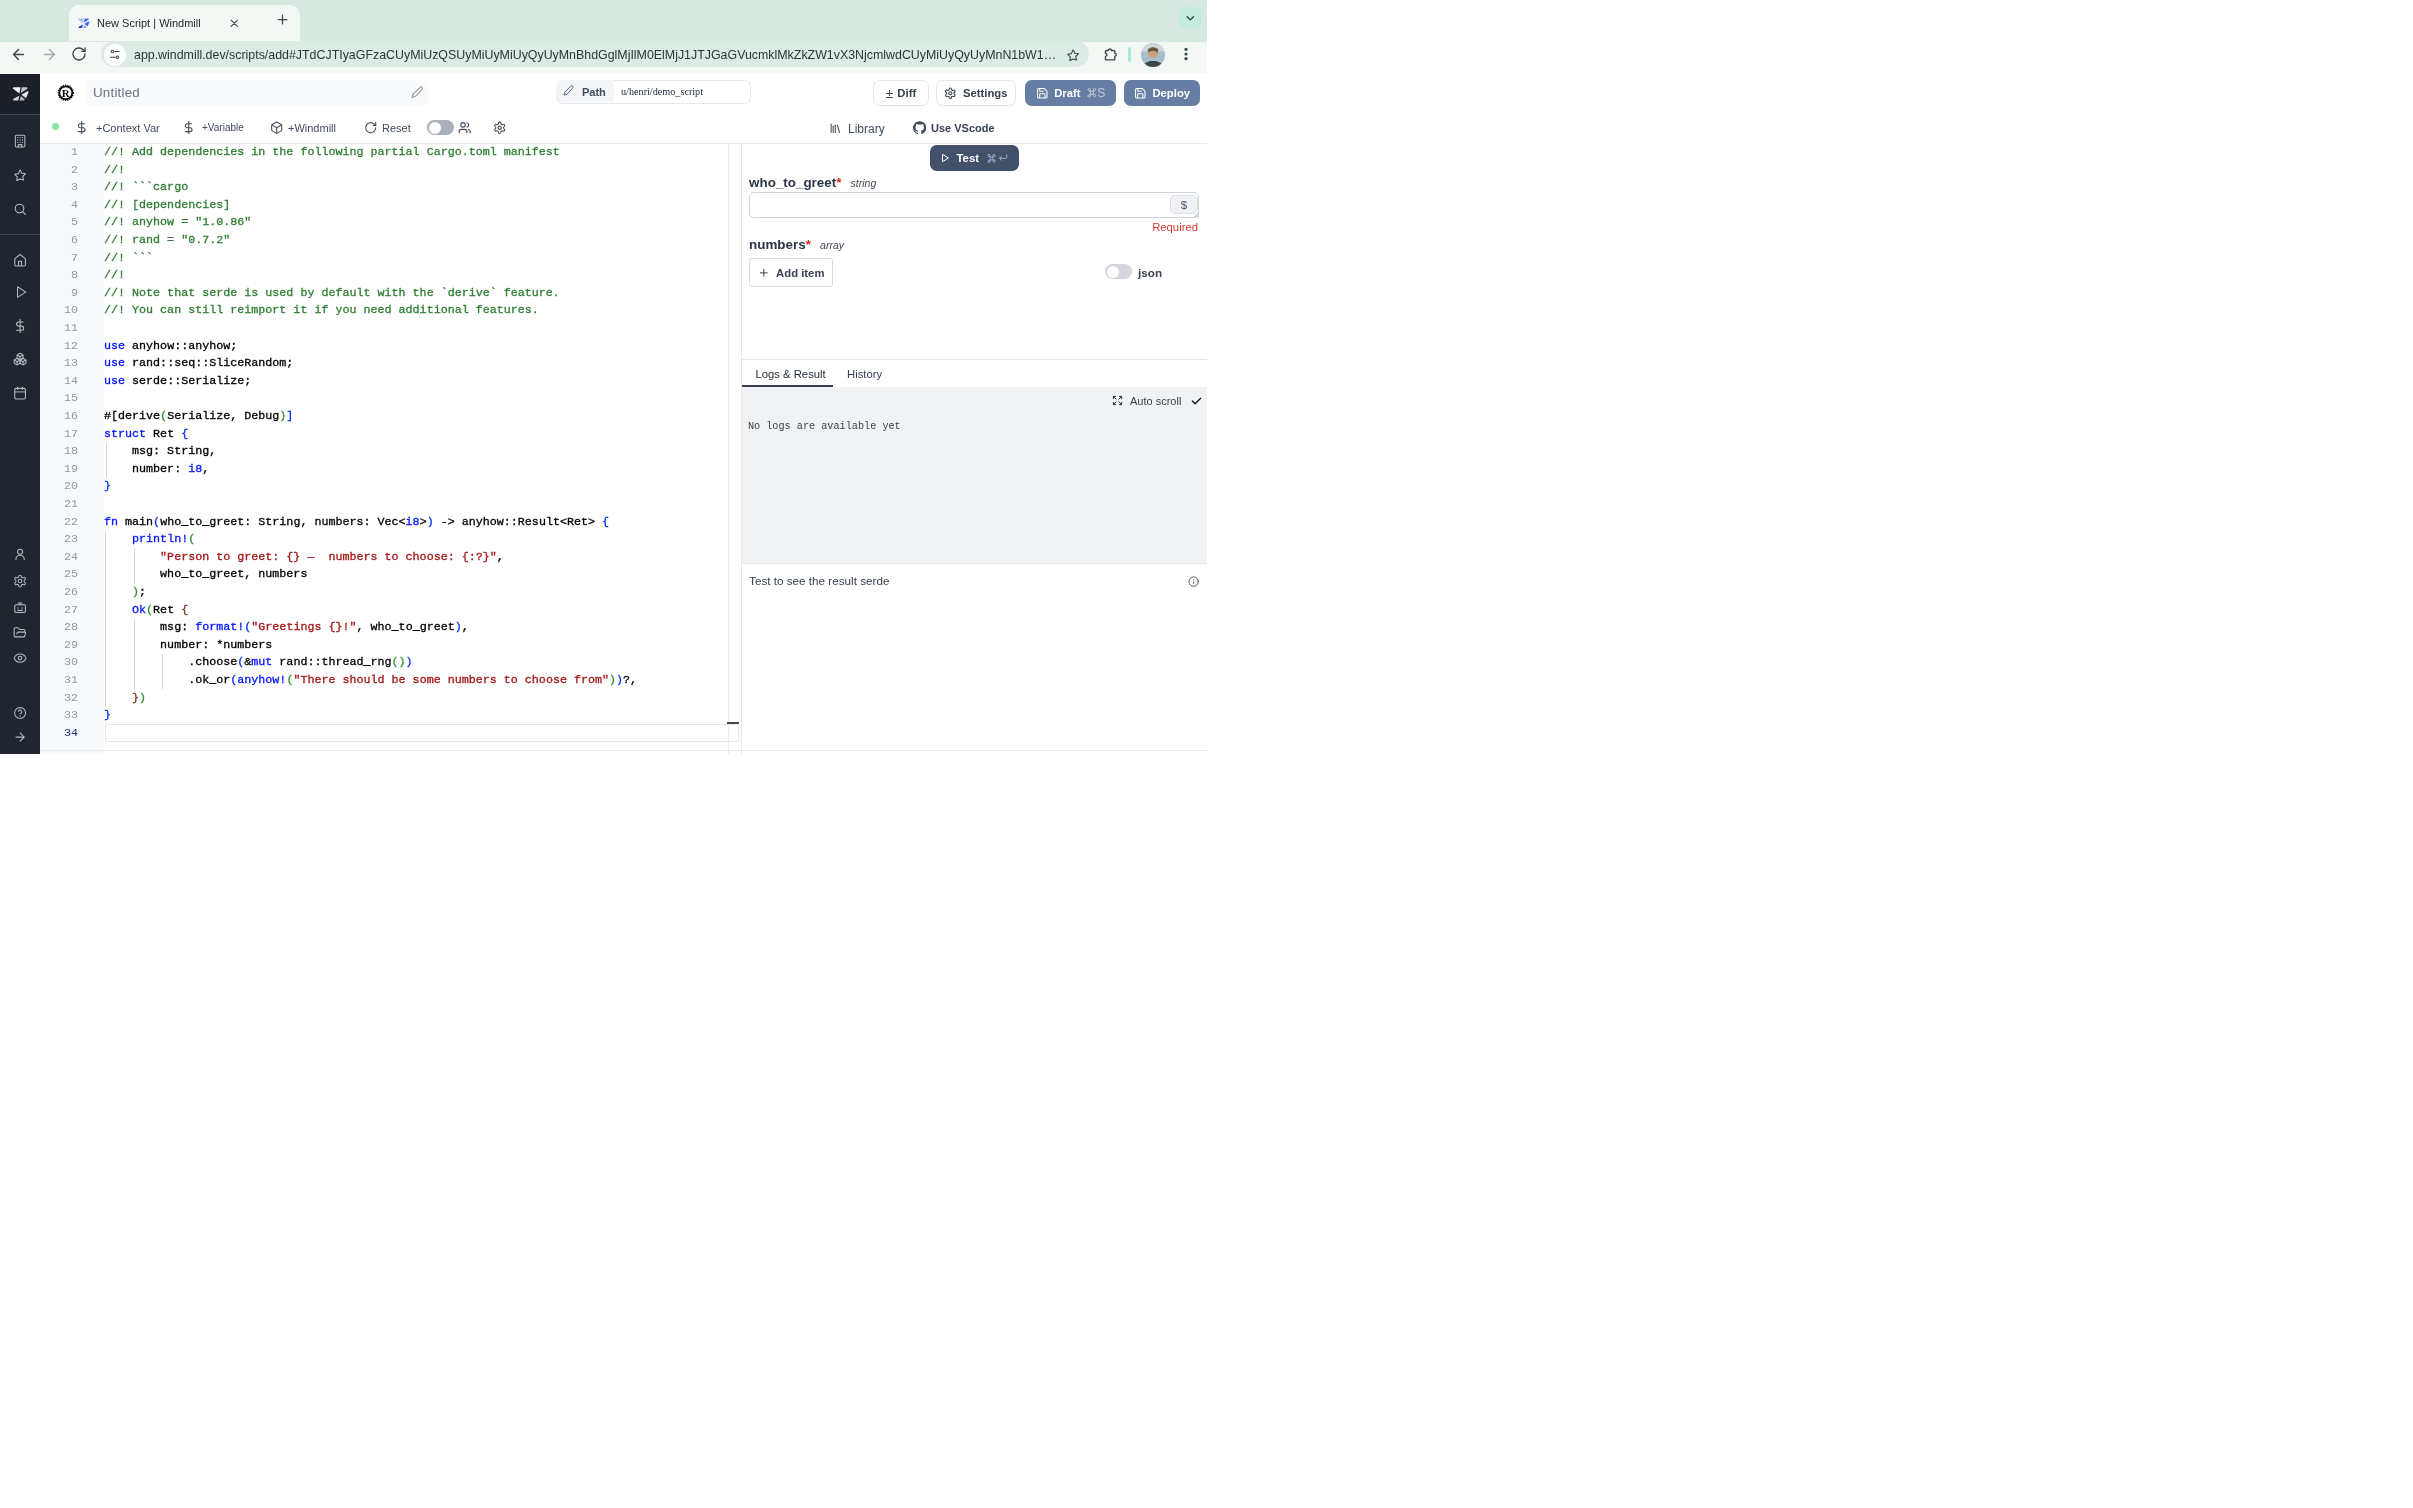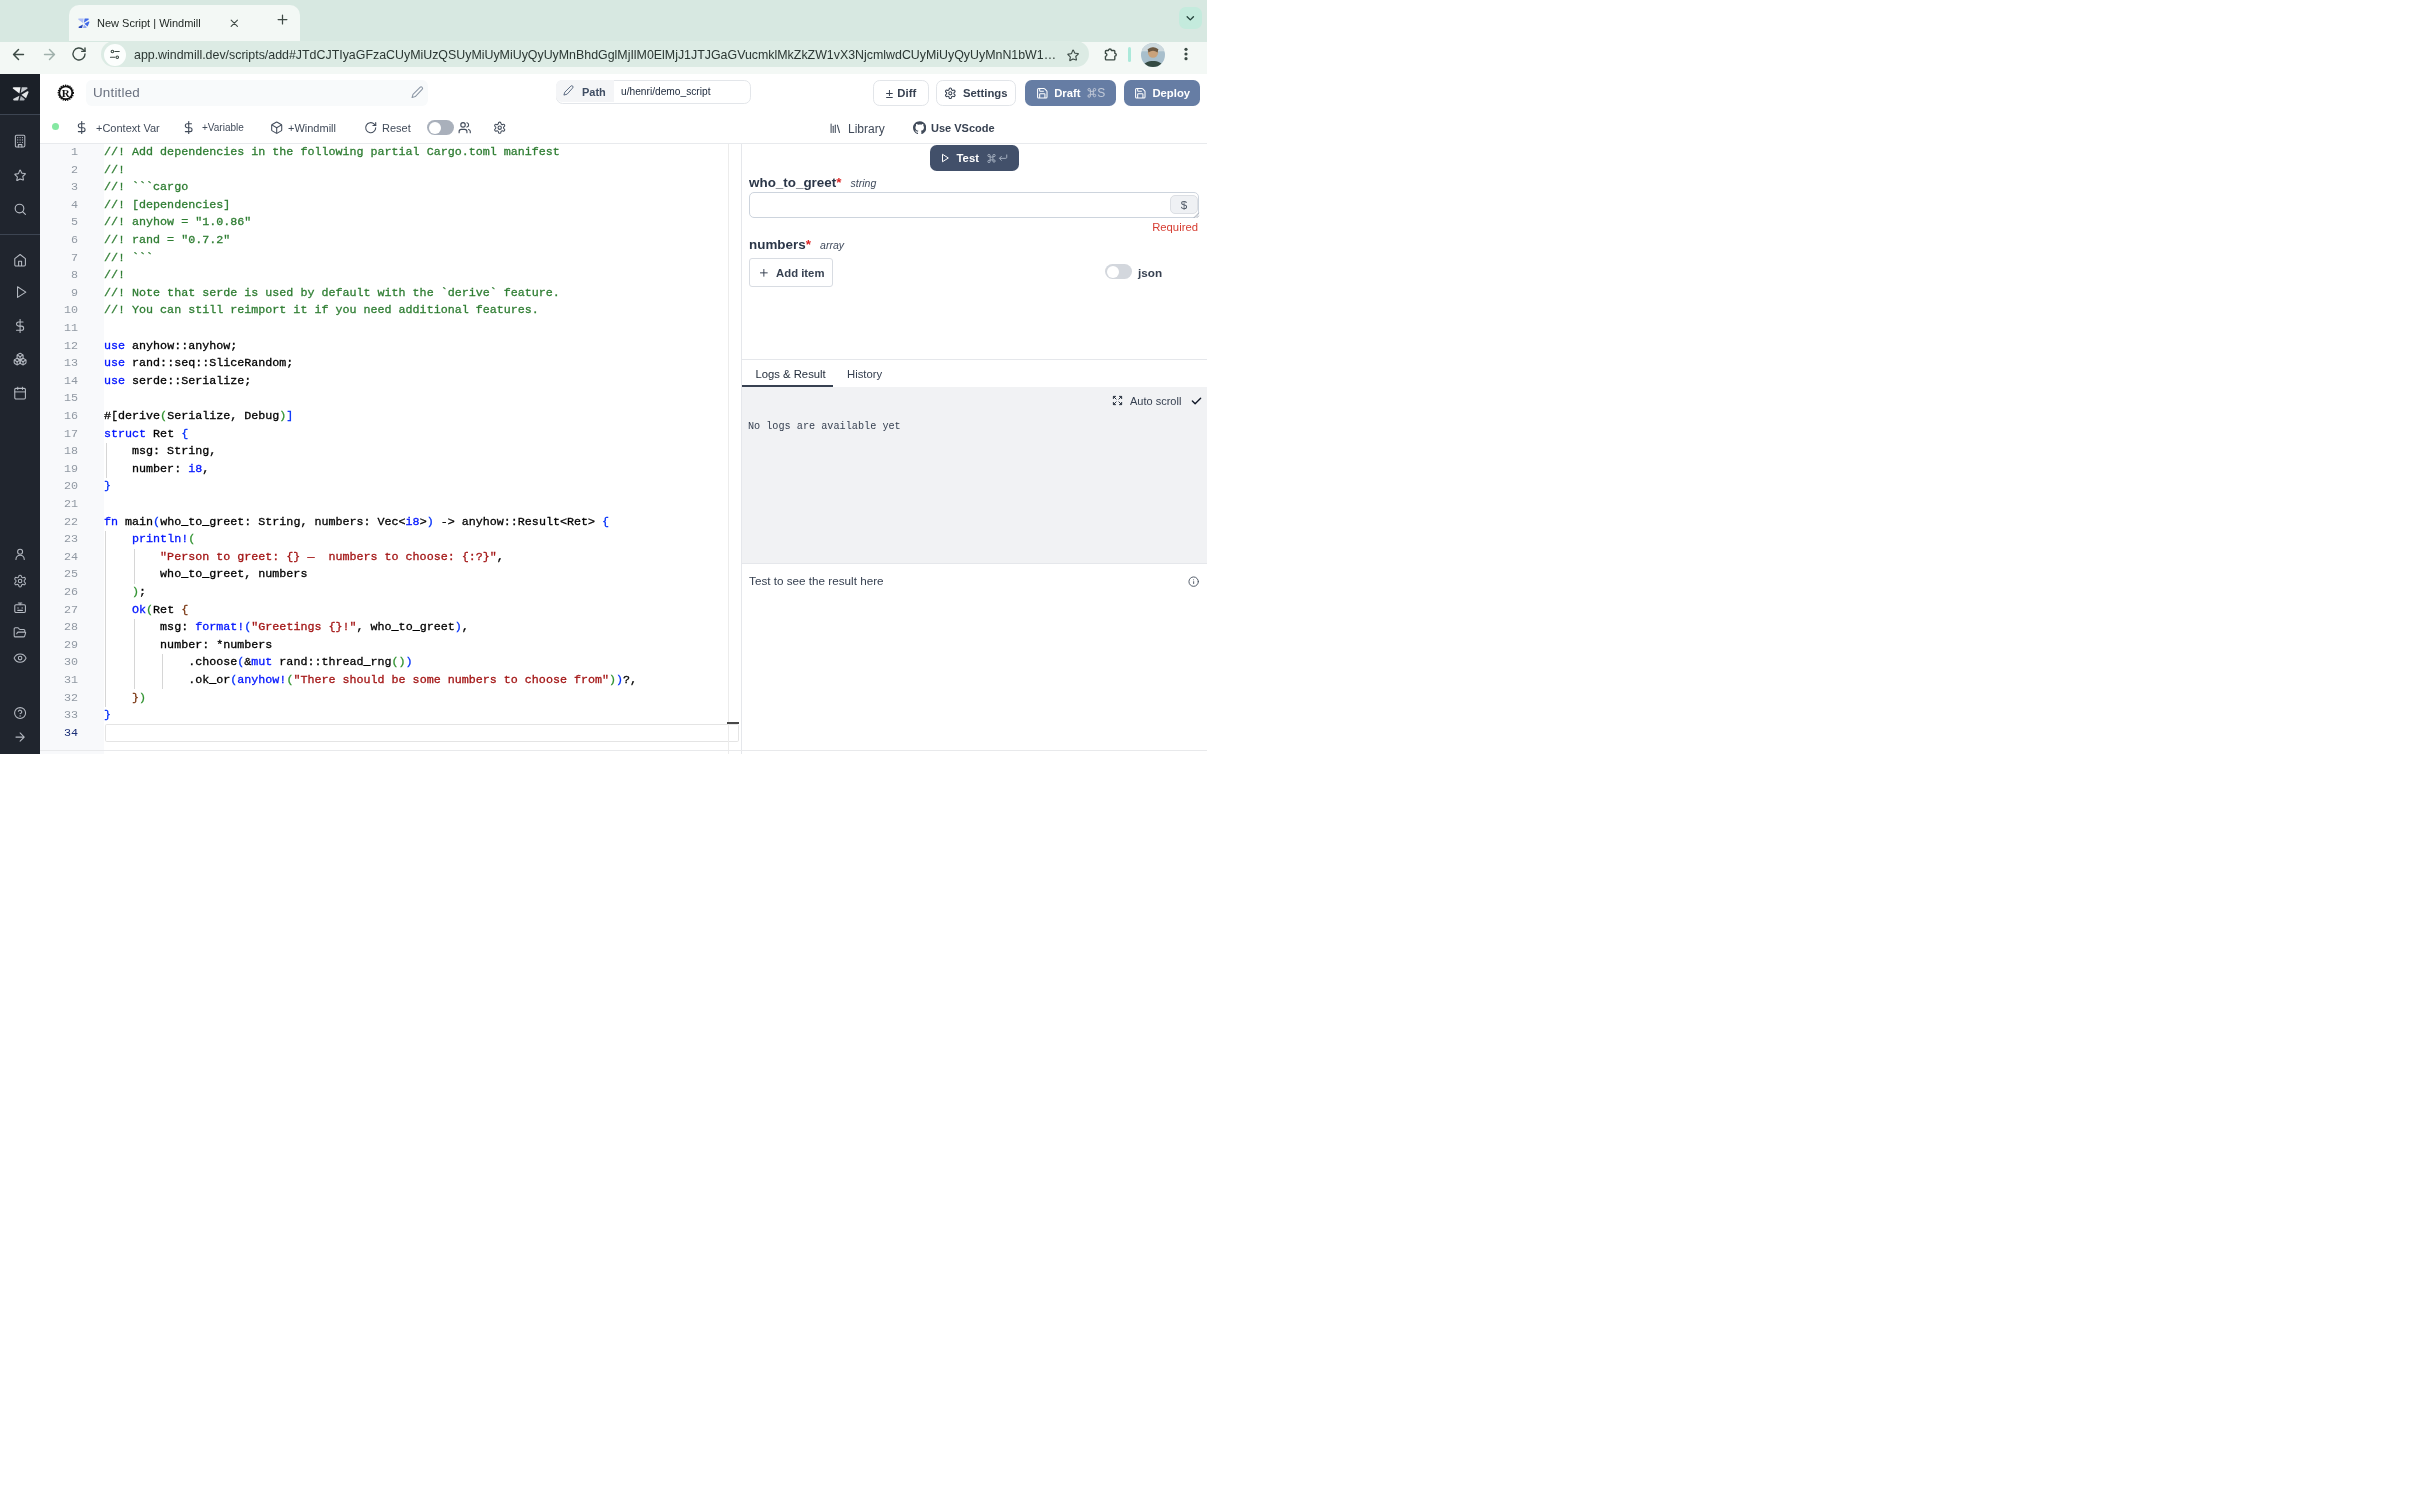--- a/index.html
+++ b/index.html
@@ -117,21 +117,21 @@
   <svg class="abs" style="left:411px;top:86px" width="12.6" height="12.6" viewBox="0 0 24 24" fill="none" stroke="#8c97a5" stroke-width="2" stroke-linecap="round" stroke-linejoin="round">
       <path d="M21.2 6.4a2.8 2.8 0 0 0-4-4L3.8 15.8 2 22l6.2-1.8z"></path>
     </svg>
 
   <div class="abs" style="left:556px;top:80px;width:195px;height:23.5px;border:0.8px solid #e3e6ea;border-radius:6.7px;background:#fff"></div>
   <div class="abs" style="left:556px;top:80px;width:58px;height:22px;border-radius:5.9px 0 0 5.9px;background:#f4f5f7"></div>
   <svg class="abs" style="left:563px;top:85px" width="11" height="11" viewBox="0 0 24 24" fill="none" stroke="#51607a" stroke-width="2" stroke-linecap="round" stroke-linejoin="round">
       <path d="M21.2 6.4a2.8 2.8 0 0 0-4-4L3.8 15.8 2 22l6.2-1.8z"></path>
     </svg>
   <div class="abs" style="left:582px;top:86px;font-size:11px;font-weight:bold;color:#3f4d63">Path</div>
-  <div class="abs" style="left:621px;top:86px;font-family:Liberation Sans, sans-serif;font-size:10.2px;color:#202c3e">u/henri/demo_script</div>
+  <div class="abs" style="left:621px;top:86px;font-family:Liberation Serif, serif;font-size:10.2px;color:#202c3e">u/henri/demo_script</div>
 
   <div class="btn light" style="left:873px;top:80px;width:56px;height:26px"><span style="font-size:13.4px;font-weight:normal;margin-right:-1.7px">±</span>Diff</div>
   <div class="btn light" style="left:936px;top:80px;width:80px;height:26px"><svg width="12.6" height="12.6" viewBox="0 0 24 24" fill="none" stroke="#374151" stroke-width="2">
         <path d="M12.2 2h-.44a2 2 0 0 0-2 2v.18a2 2 0 0 1-1 1.73l-.43.25a2 2 0 0 1-2 0l-.15-.08a2 2 0 0 0-2.73.73l-.22.38a2 2 0 0 0 .73 2.73l.15.1a2 2 0 0 1 1 1.72v.51a2 2 0 0 1-1 1.74l-.15.09a2 2 0 0 0-.73 2.73l.22.38a2 2 0 0 0 2.73.73l.15-.08a2 2 0 0 1 2 0l.43.25a2 2 0 0 1 1 1.73V20a2 2 0 0 0 2 2h.44a2 2 0 0 0 2-2v-.18a2 2 0 0 1 1-1.73l.43-.25a2 2 0 0 1 2 0l.15.08a2 2 0 0 0 2.73-.73l.22-.39a2 2 0 0 0-.73-2.73l-.15-.08a2 2 0 0 1-1-1.74v-.5a2 2 0 0 1 1-1.74l.15-.09a2 2 0 0 0 .73-2.73l-.22-.38a2 2 0 0 0-2.73-.73l-.15.08a2 2 0 0 1-2 0l-.43-.25a2 2 0 0 1-1-1.73V4a2 2 0 0 0-2-2z"></path>
         <circle cx="12" cy="12" r="3"></circle>
       </svg>Settings</div>
   <div class="btn slate" style="left:1025px;top:80px;width:91px;height:26px"><svg width="12.6" height="12.6" viewBox="0 0 24 24" fill="none" stroke="#fff" stroke-width="2" stroke-linejoin="round">
         <path d="M15.2 3a2 2 0 0 1 1.4.6l3.8 3.8a2 2 0 0 1 .6 1.4V19a2 2 0 0 1-2 2H5a2 2 0 0 1-2-2V5a2 2 0 0 1 2-2z"></path>
         <path d="M17 21v-7a1 1 0 0 0-1-1H8a1 1 0 0 0-1 1v7"></path>
         <path d="M7 3v4a1 1 0 0 0 1 1h7"></path>
@@ -390,21 +390,21 @@
         <path d="M16.2 3H21v4.8"></path>
         <path d="m9 15-5.3 5.3"></path>
         <path d="M7.8 21H3v-4.8"></path>
       </svg>
     <div class="abs" style="left:388px;top:251px;font-size:11px;color:#374151">Auto scroll</div>
     <svg class="abs" style="left:449px;top:251px" width="11" height="11" viewBox="0 0 24 24" fill="none" stroke="#111827" stroke-width="3" stroke-linecap="round" stroke-linejoin="round">
         <path d="m3 13 6 6L21 7"></path>
       </svg>
     <div class="abs" style="left:5.9px;top:277px;font-family:'Liberation Mono',monospace;font-size:10.2px;color:#374151">No logs are available yet</div>
     <div class="abs" style="left:0;top:419px;width:466px;height:0.8px;background:#e5e7eb"></div>
-    <div class="abs" style="left:7.1px;top:430px;font-size:11.7px;color:#374151">Test to see the result here</div>
+    <div class="abs" style="left:7.1px;top:430px;font-size:11.7px;color:#374151">Test to see the result serde</div>
     <svg class="abs" style="left:446px;top:432px" width="11.3" height="11.3" viewBox="0 0 24 24" fill="none" stroke="#4b5563" stroke-width="2" stroke-linecap="round">
         <circle cx="12" cy="12" r="10"></circle>
         <path d="M12 16v-4"></path>
         <path d="M12 8h.01"></path>
       </svg>
   </div>
 </div>
 <div class="abs" style="left:40px;top:750px;width:1167px;height:0.8px;background:#e8e9eb"></div>
 
 

